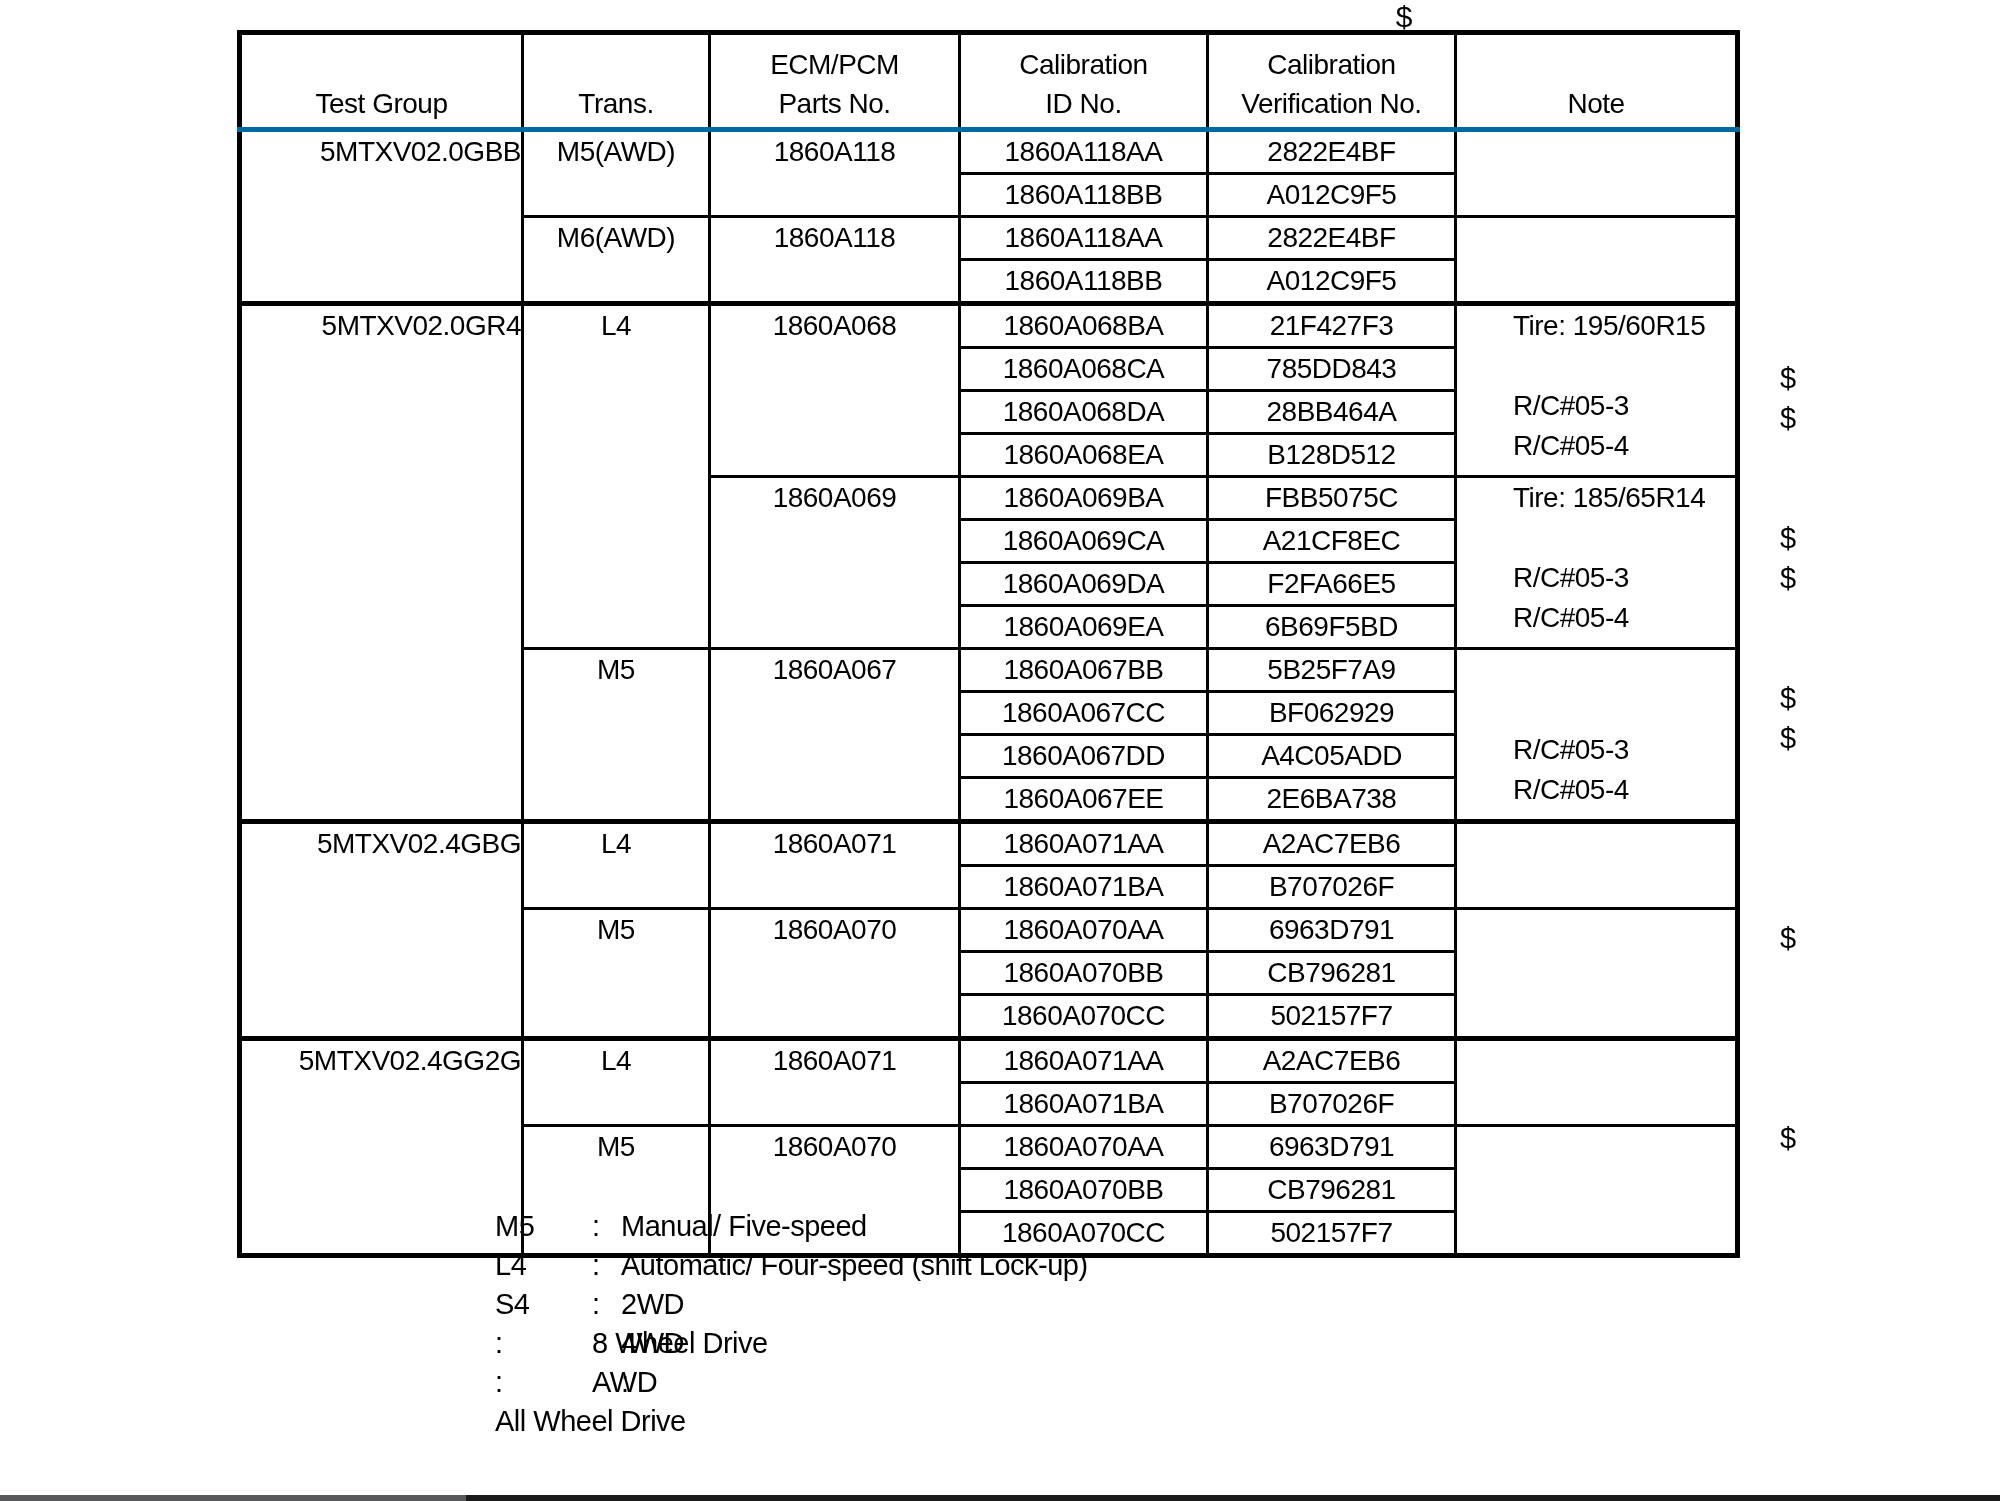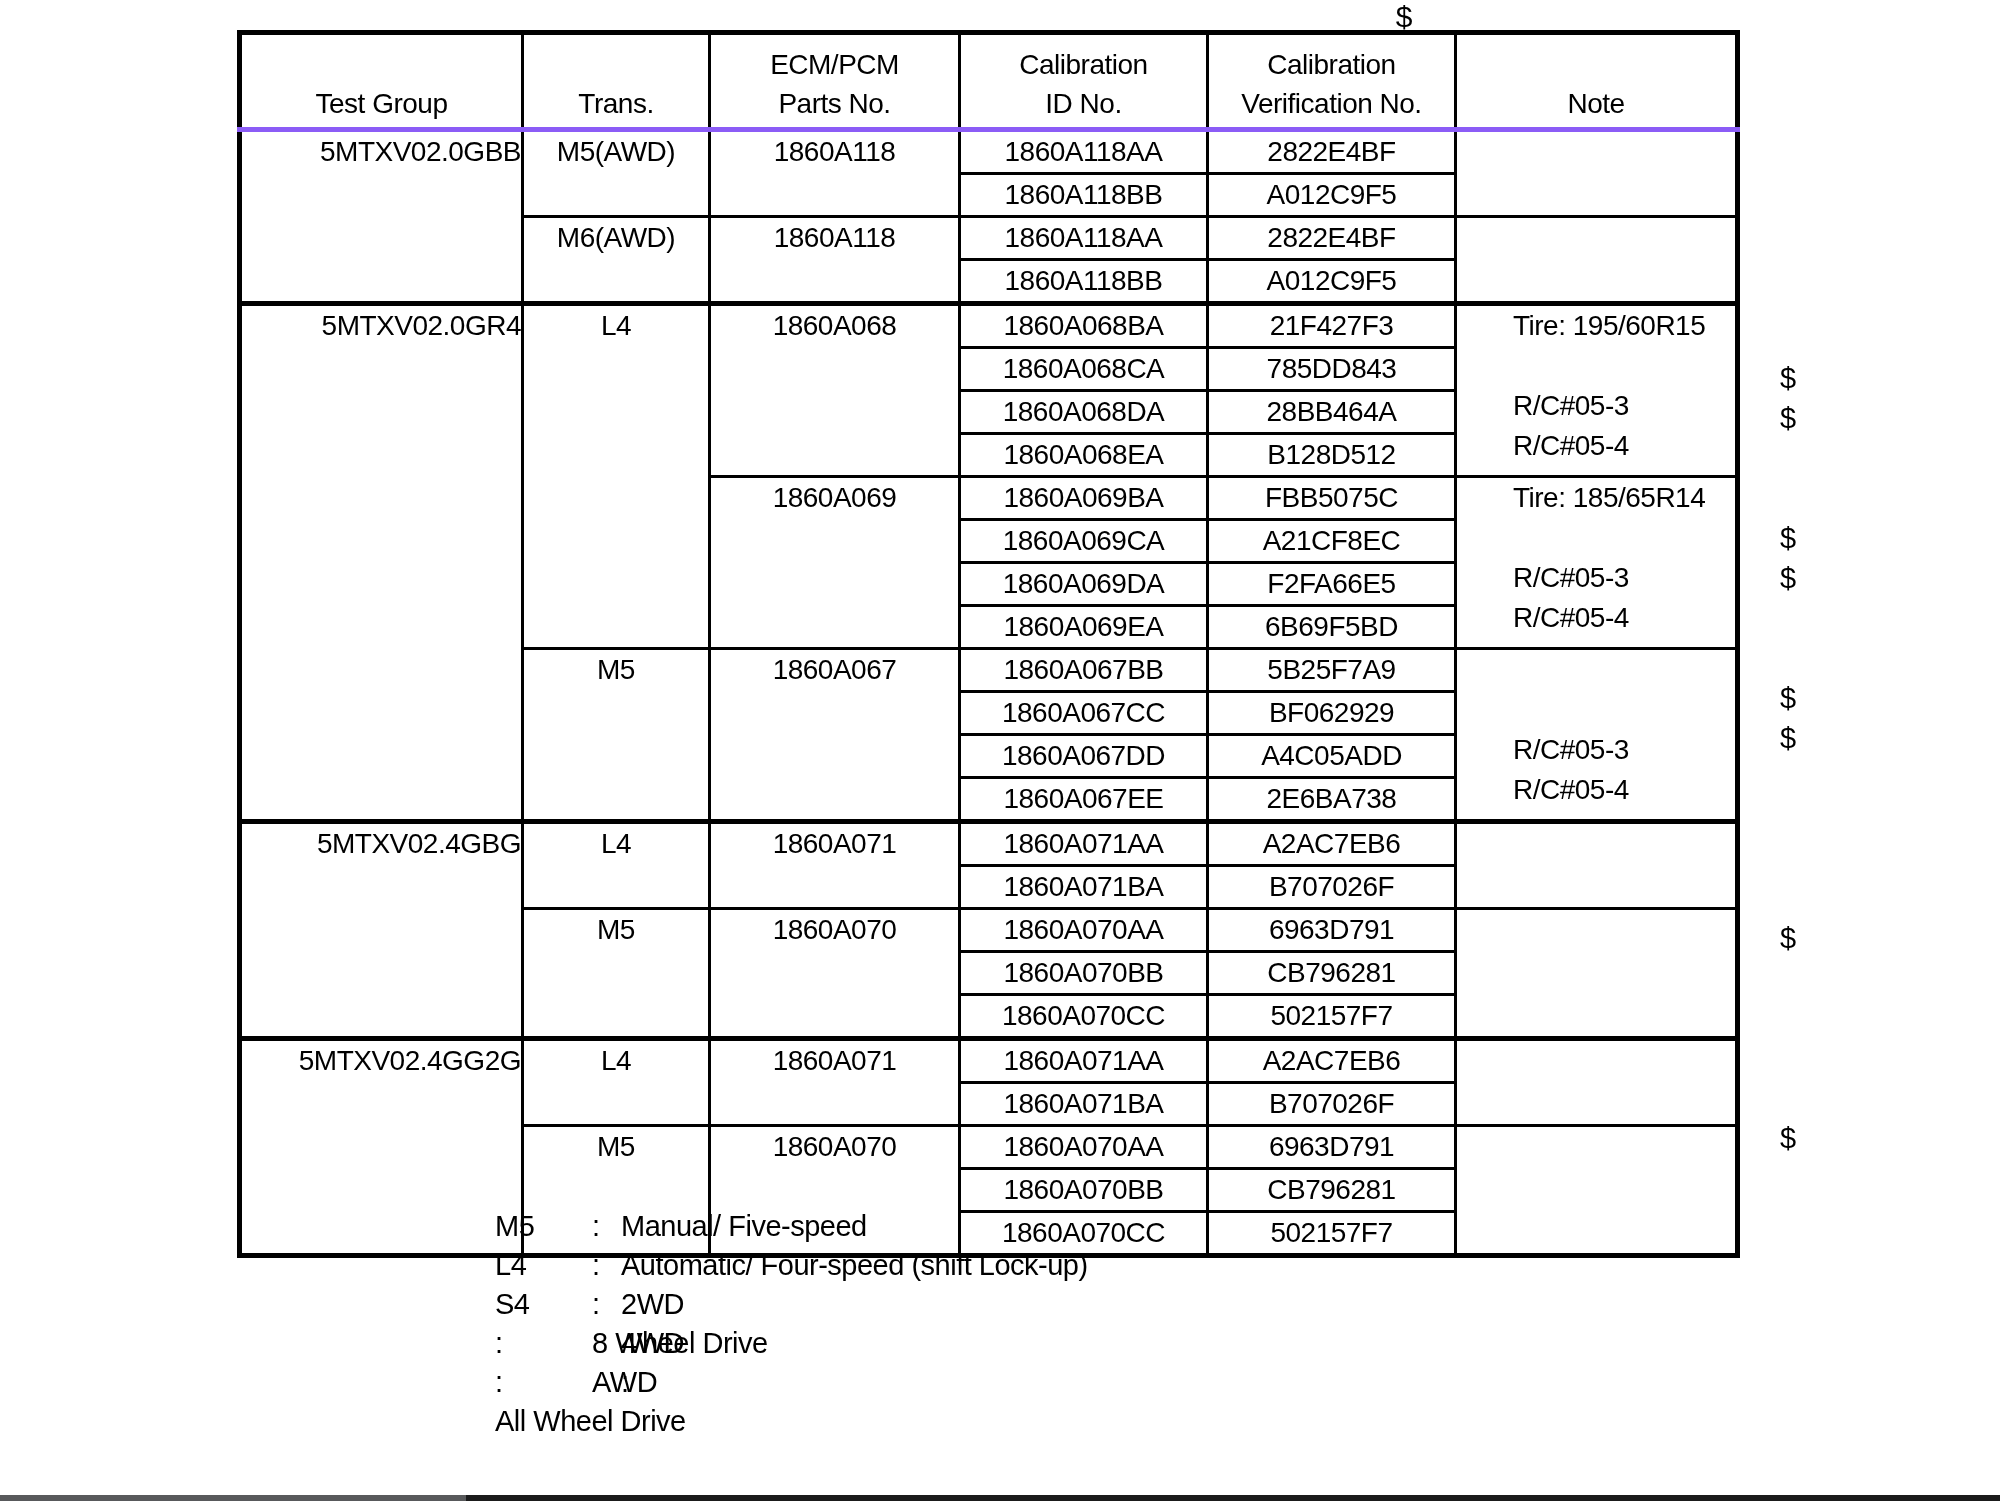--- a/index.html
+++ b/index.html
@@ -6,21 +6,21 @@
   .page{position:relative;width:2000px;height:1501px;background:#ffffff;overflow:hidden;
         font-family:"Liberation Sans","DejaVu Sans",sans-serif;color:#000;}
 
   .change-mark-top{position:absolute;left:1386px;top:0px;width:36px;height:34px;
         line-height:34px;text-align:center;font-size:30px;}
 
   table.cal{position:absolute;left:237px;top:30px;width:1498px;
         border-collapse:collapse;table-layout:fixed;
         border:5px solid #000;font-size:28px;letter-spacing:-0.5px;}
   .cal th,.cal td{border:3px solid #000;padding:0;font-weight:400;}
-  .cal thead th{border-bottom:5px solid #8b5cf6;height:88px;vertical-align:bottom;
+  .cal thead th{border-bottom:5px solid #0369a1;height:88px;vertical-align:bottom;
         text-align:center;padding-bottom:4px;}
   .cal thead th .hline{display:block;line-height:39px;}
   .cal td{height:40px;line-height:40px;text-align:center;vertical-align:middle;
         overflow:hidden;white-space:nowrap;}
   .cal td.vtop{vertical-align:top;text-align:center;}
   .cal td.tg{text-align:right;padding-left:16px;}
   .cal td.notecell{vertical-align:top;text-align:left;}
   .note-line{height:40px;line-height:40px;padding-left:8px;white-space:nowrap;overflow:hidden;margin-left:48px;}
   .cal .bb{border-bottom-width:5px;}
 

